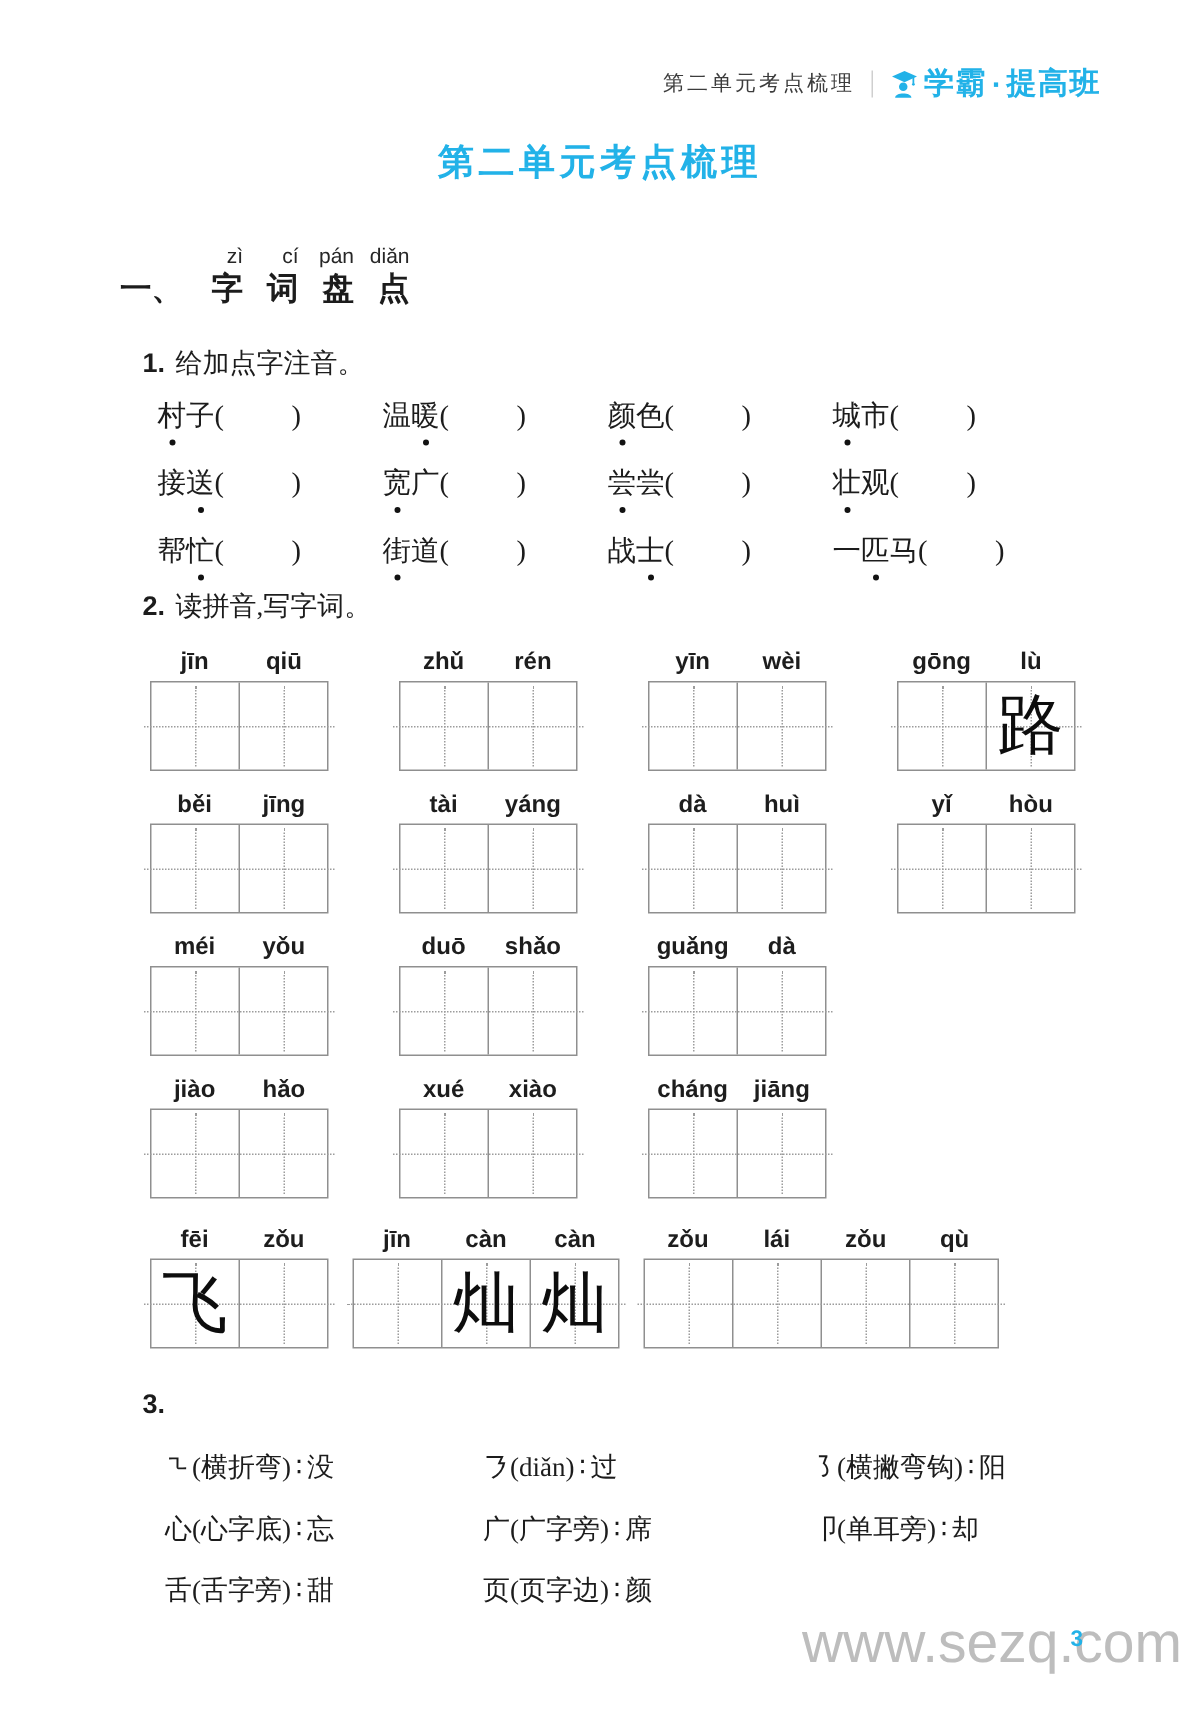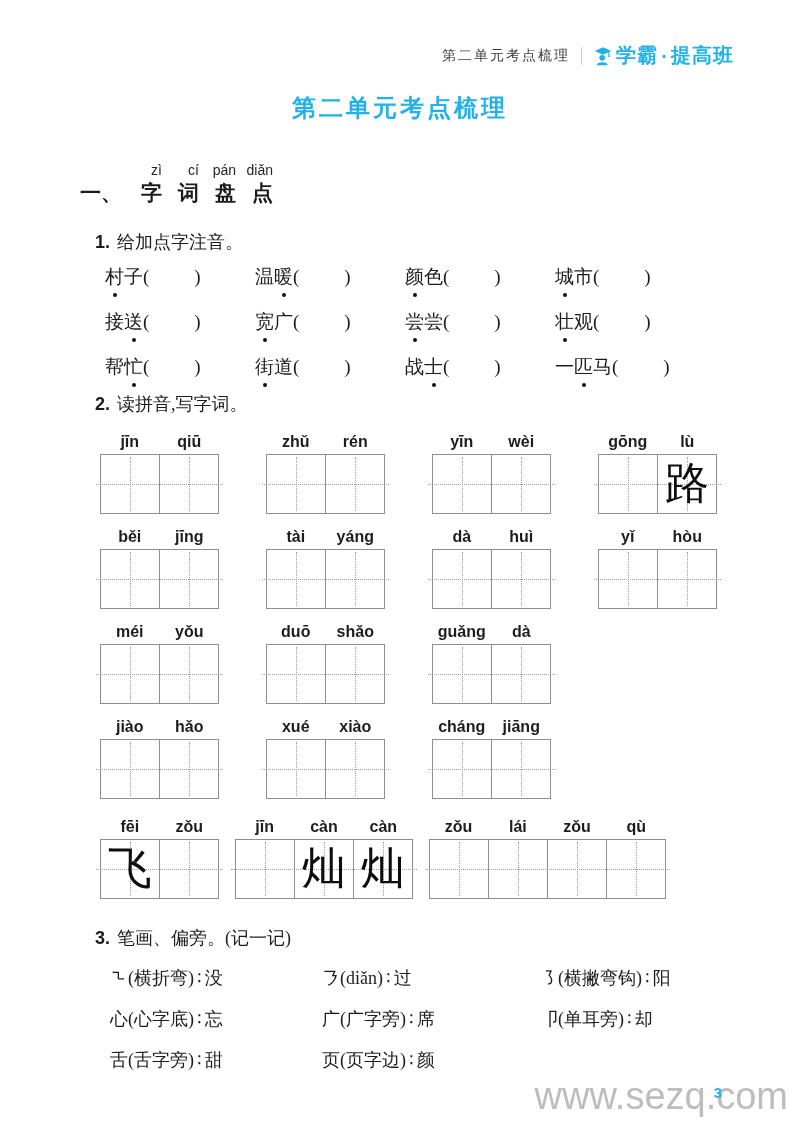--- a/index.html
+++ b/index.html
@@ -513,21 +513,20 @@
           </div>
           <div class="cell">
             <span class="hand"></span>
           </div>
         </div>
     </div>
   </div>
 
   <div class="q-label" id="q3-label">
     <span class="qnum">3.</span>
-    <span>笔画、偏旁。(记一记)</span>
   </div>
 
   <div class="radicals">
     <span class="radical-item">
         <span class="sym">㇍</span>
         <span>(横折弯)</span>
         <span class="colon">∶</span>
         <span>没</span>
       </span>
     <span class="radical-item">

